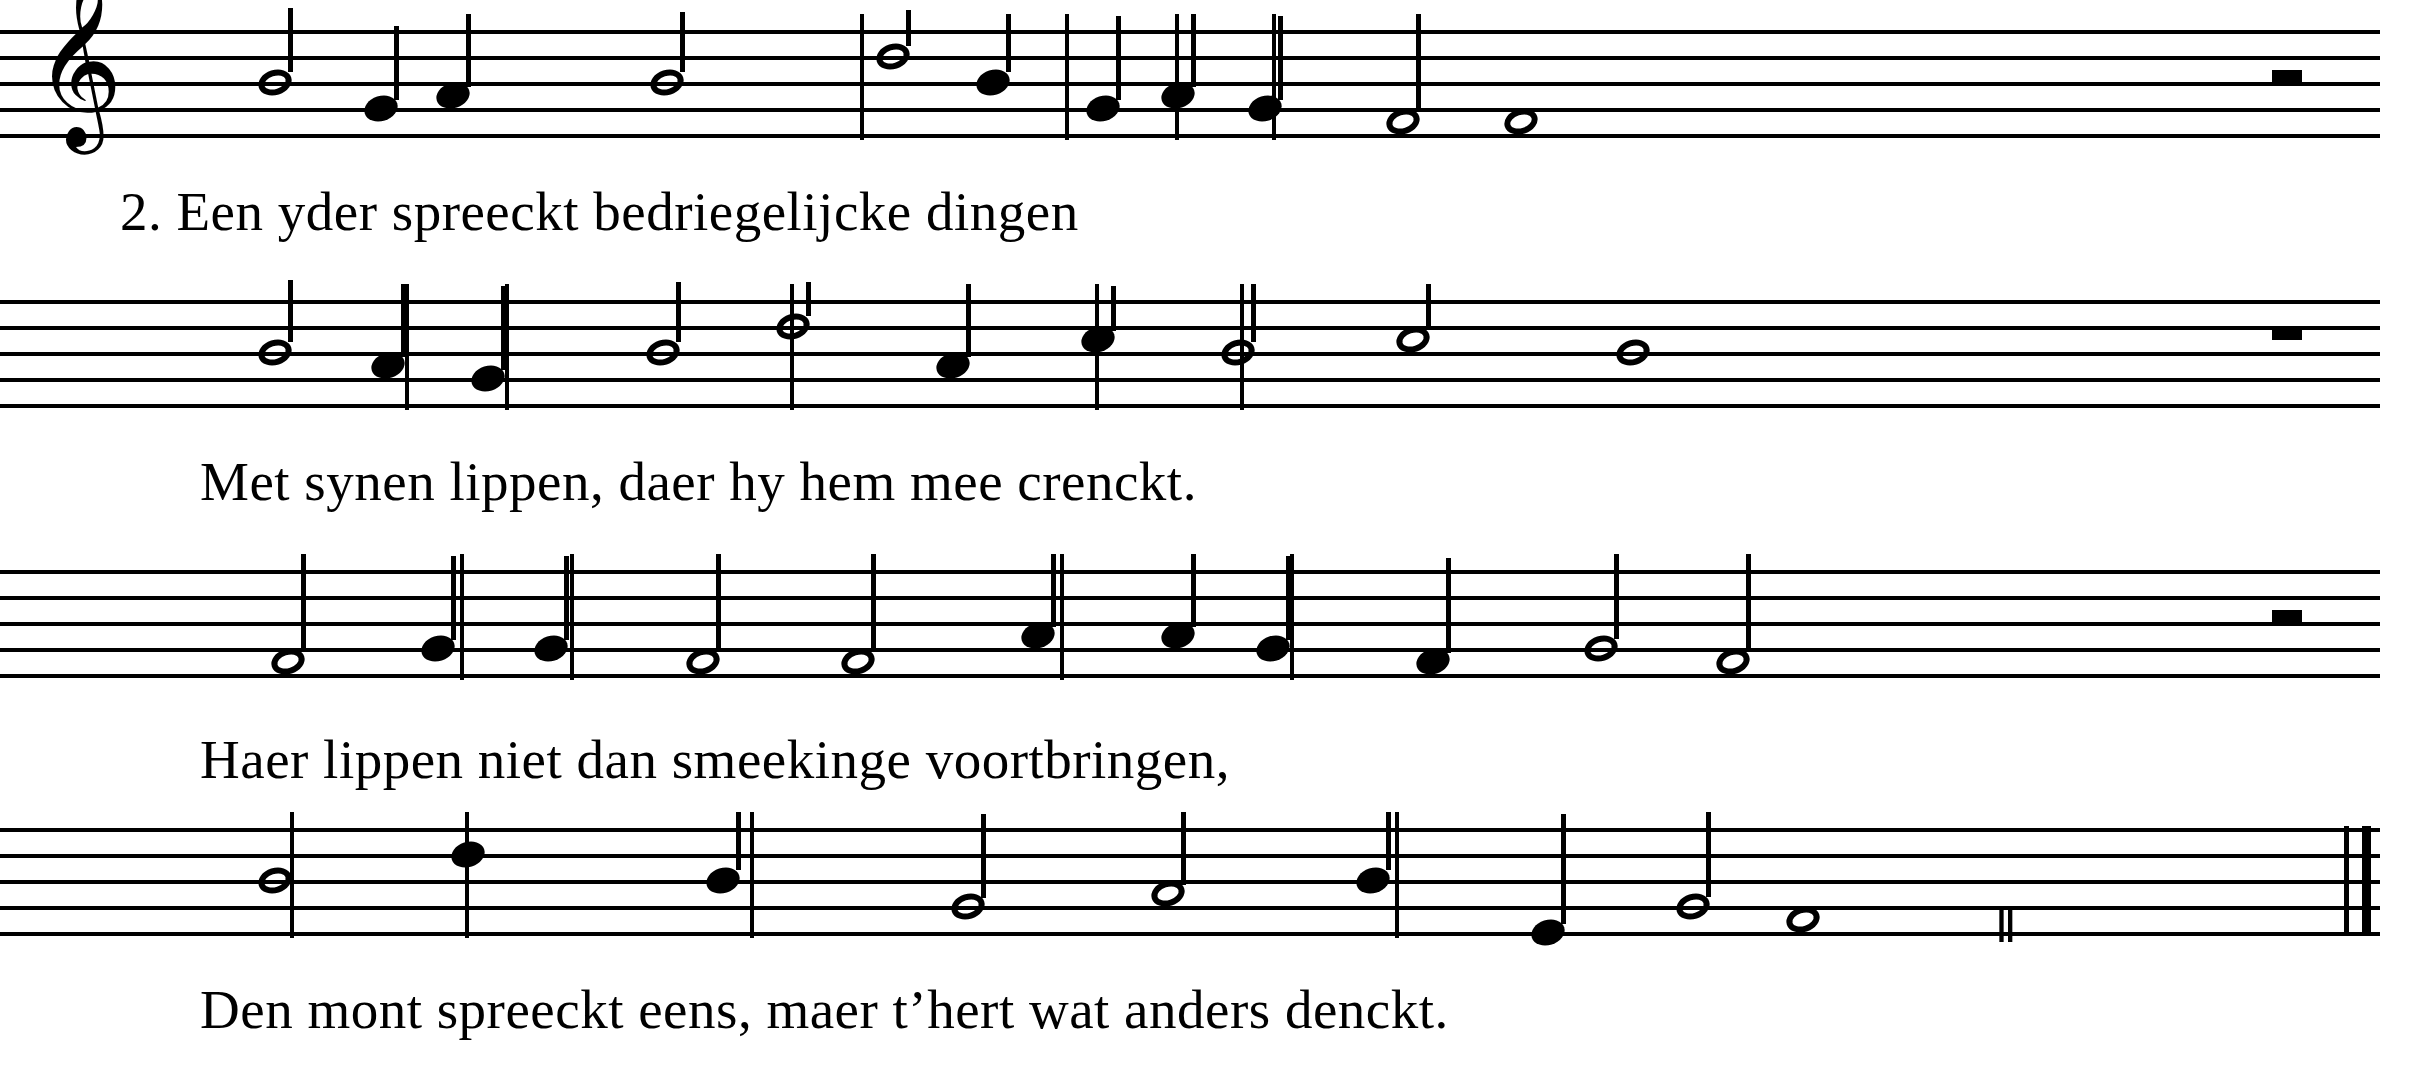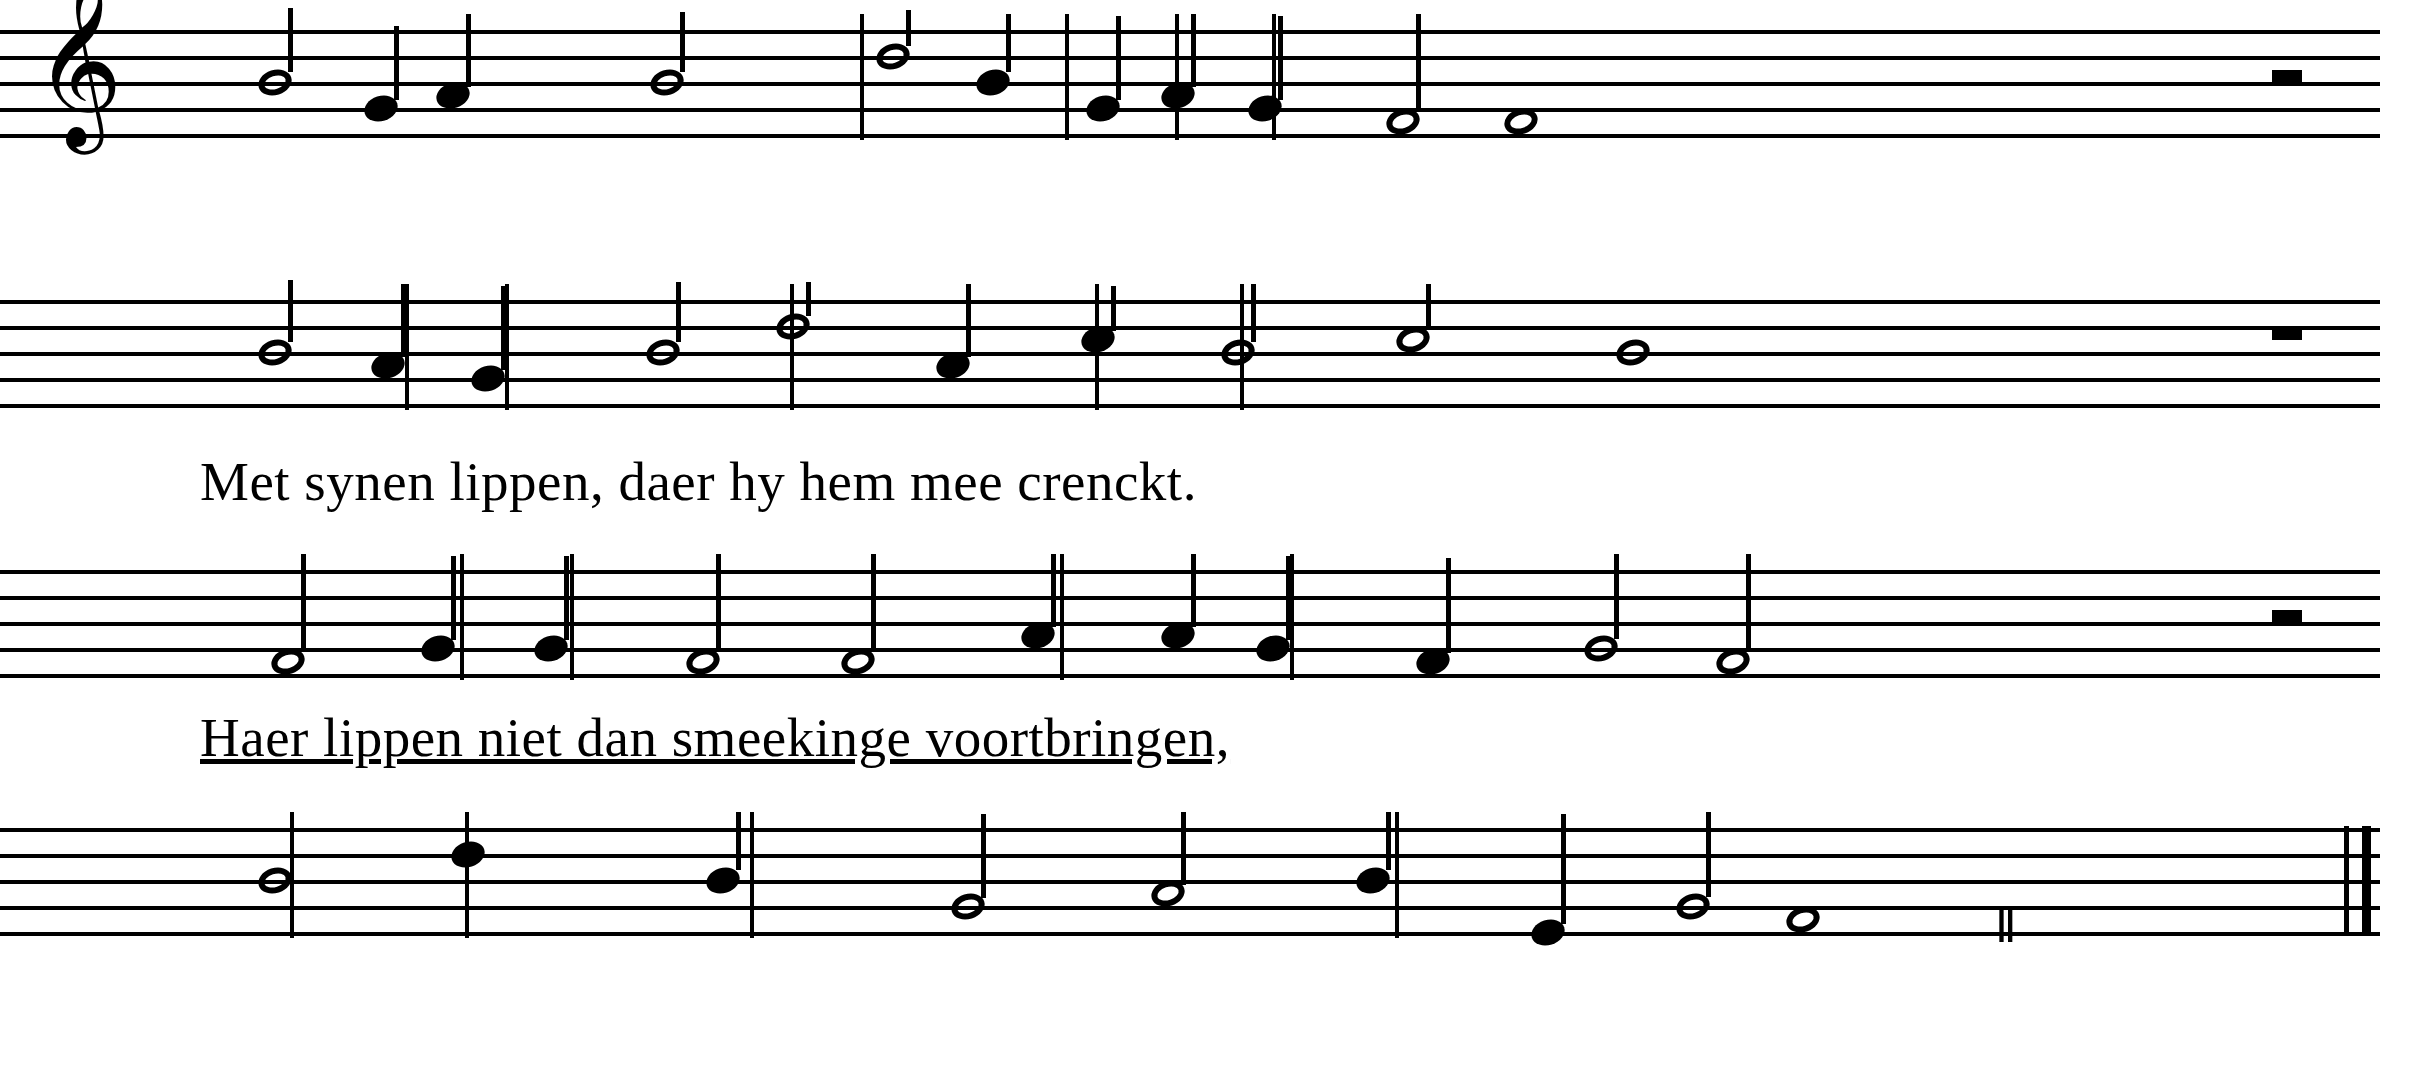--- a/index.html
+++ b/index.html
@@ -162,20 +162,21 @@
     <div class="note filled" style="left:1248px; top:66px;"></div>
     <div class="stem" style="left:1278px; top:-14px; height:84px;"></div>
 
     <div class="note open" style="left:1386px; top:79px;"></div>
     <div class="stem" style="left:1416px; top:-16px; height:98px;"></div>
 
     <div class="note open" style="left:1504px; top:79px;"></div>
 
     <div class="rest" style="left:2272px; top:40px;"></div>
 
+    <div class="lyrics" style="left:120px; top:150px;">2. Een yder spreeckt bedriegelijcke dingen</div>
   </div>
 
   <div class="system" style="position:absolute; left:0; top:300px; height:250px;">
     <div class="staff" style="top:0;">
       <div class="line l0"></div>
       <div class="line l1"></div>
       <div class="line l2"></div>
       <div class="line l3"></div>
       <div class="line l4"></div>
     </div>
@@ -262,21 +263,21 @@
     <div class="stem" style="left:1446px; top:-12px; height:95px;"></div>
 
     <div class="note open" style="left:1584px; top:66px;"></div>
     <div class="stem" style="left:1614px; top:-16px; height:85px;"></div>
 
     <div class="note open" style="left:1716px; top:79px;"></div>
     <div class="stem" style="left:1746px; top:-16px; height:98px;"></div>
 
     <div class="rest" style="left:2272px; top:40px;"></div>
 
-    <div class="lyrics" style="left:200px; top:136px;text-decoration:underline;">Haer lippen niet dan smeekinge voortbringen,</div>
+    <div class="lyrics" style="left:200px; top:158px;">Haer lippen niet dan smeekinge voortbringen,</div>
   </div>
 
   <div class="system" style="position:absolute; left:0; top:828px; height:250px;">
     <div class="staff" style="top:0;">
       <div class="line l0"></div>
       <div class="line l1"></div>
       <div class="line l2"></div>
       <div class="line l3"></div>
       <div class="line l4"></div>
     </div>
@@ -308,15 +309,16 @@
     <div class="note open" style="left:1676px; top:66px;"></div>
     <div class="stem" style="left:1706px; top:-16px; height:85px;"></div>
 
     <div class="note open" style="left:1786px; top:79px;"></div>
 
     <div class="custos" style="left:1995px; top:78px;">Ⅱ</div>
 
     <div class="endbar-thin" style="left:2344px; top:-2px; height:110px;"></div>
     <div class="endbar-thick" style="left:2362px; top:-2px; height:110px;"></div>
 
+    <div class="lyrics" style="left:200px; top:150px;">Den mont spreeckt eens, maer t’hert wat anders denckt.</div>
   </div>
 
 </div>
 
 </body></html>

